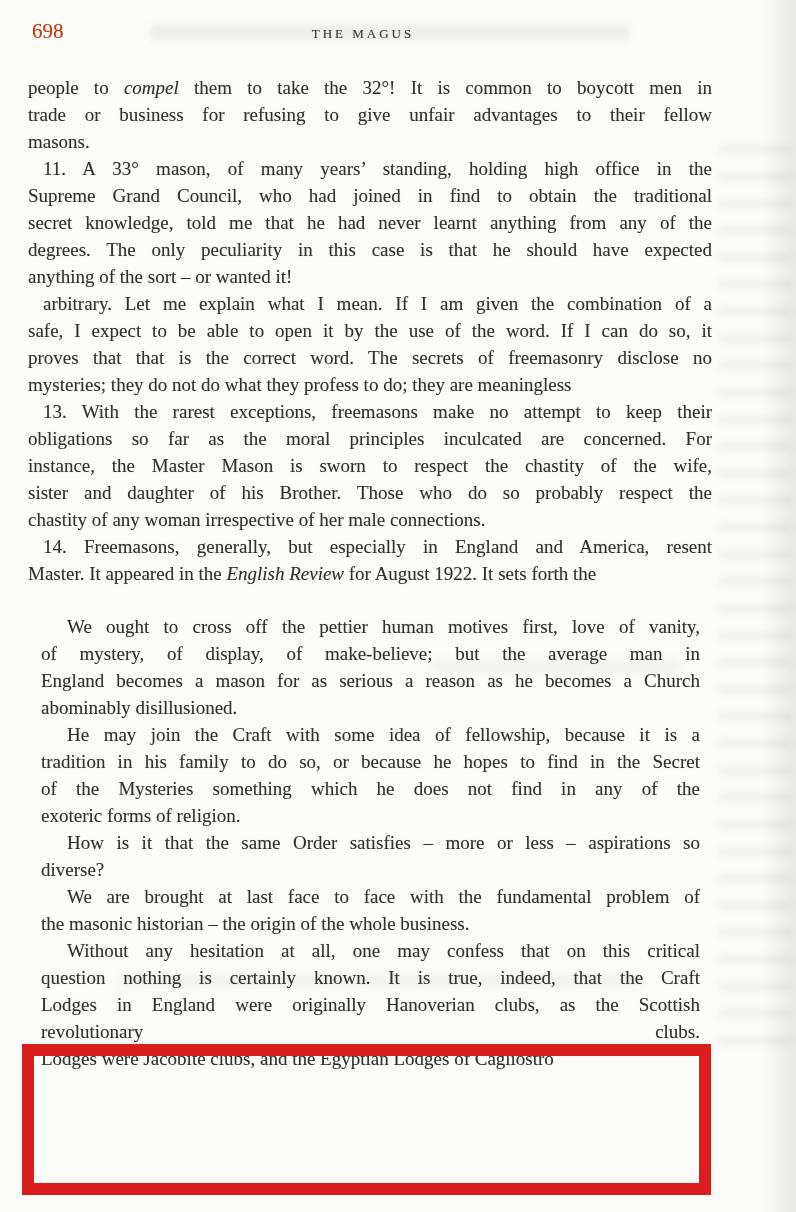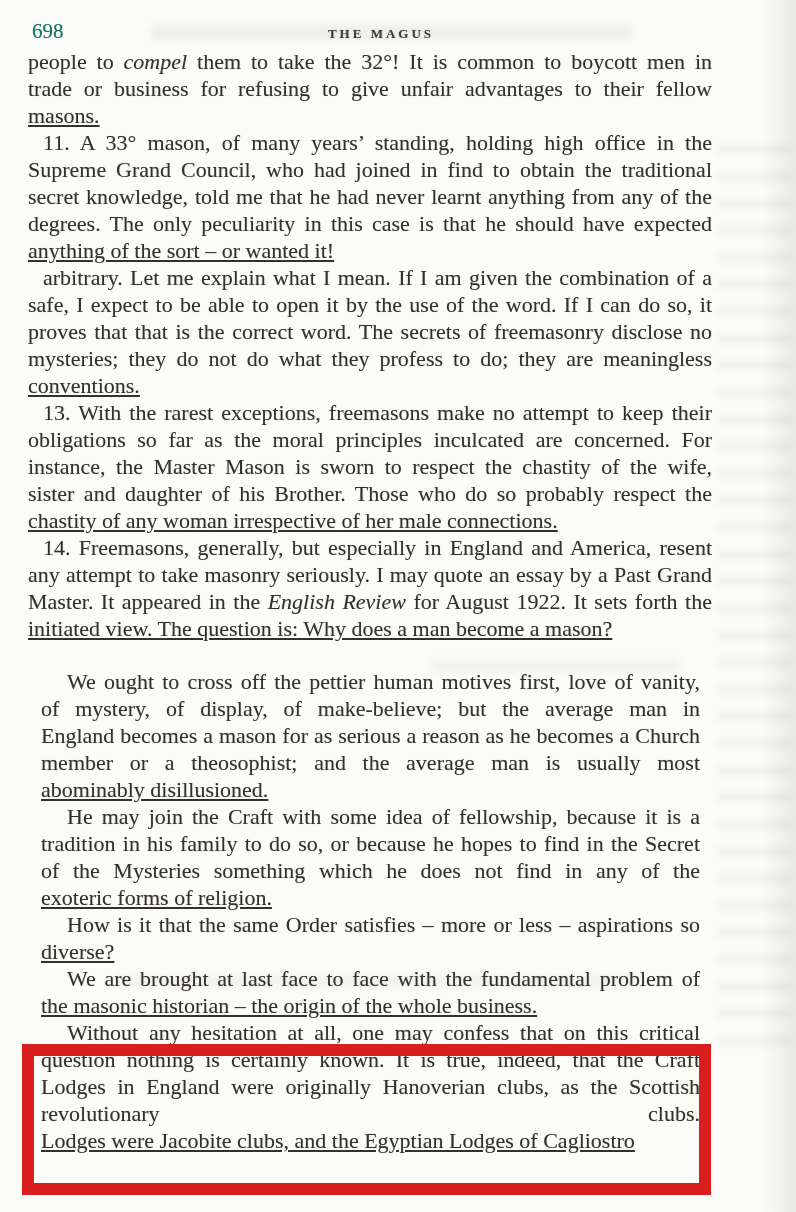--- a/index.html
+++ b/index.html
@@ -7,44 +7,44 @@
     position:relative;
     width:796px; height:1212px;
     margin:0 auto;
     background:#fbfbf8;
     overflow:hidden;
     font-family:"Liberation Serif","DejaVu Serif",serif;
     color:#34312b;
   }
   .pagenum {
     position:absolute; left:32px; top:19px;
-    font-size:21px; color:#0f766e;
+    font-size:21px; color:#c2410c;
     text-shadow:0 0 1px rgba(56,52,45,0.4);
   }
   .running-title {
-    position:absolute; left:39px; top:26px; width:684px;
+    position:absolute; left:21px; top:26px; width:684px;
     text-align:center;
-    font-size:13px; font-weight:bold; letter-spacing:3px;
+    font-size:13px; font-weight:normal; letter-spacing:3px;
     color:#413e37;
     text-shadow:0 0 1px rgba(56,52,45,0.4);
   }
   .column {
-    position:absolute; left:28px; top:48px; width:684px;
-    font-size:22px; line-height:27px;
+    position:absolute; left:28px; top:74px; width:684px;
+    font-size:19px; line-height:27px;
     text-shadow:0 0 1px rgba(56,52,45,0.3);
   }
   .para { margin:0; padding:0; }
   .para .line {
     display:block;
     white-space:nowrap;
     text-align:justify;
     -moz-text-align-last:justify;
     text-align-last:justify;
   }
-  .para .line:last-child { text-align-last:left;text-decoration:underline; -moz-text-align-last:left; }
+  .para .line:last-child { text-align-last:left; -moz-text-align-last:left; }
   .para.indent .line:first-child { text-indent:15px; }
   .para.quote { margin-left:13px; margin-right:12px; }
   .para.quote.indent .line:first-child { text-indent:26px; }
   .para.quote-start { margin-top:26px; }
   .highlight-box {
     position:absolute; left:22px; top:1044px;
     width:689px; height:151px;
     border:12px solid #da1e1e;
     box-sizing:border-box;
     pointer-events:none;
@@ -92,40 +92,36 @@
         <span class="line">Supreme Grand Council, who had joined in find to obtain the traditional</span>
         <span class="line">secret knowledge, told me that he had never learnt anything from any of the</span>
         <span class="line">degrees. The only peculiarity in this case is that he should have expected</span>
         <span class="line">anything of the sort – or wanted it!</span>
       </p>
       <p class="para body indent">
         <span class="line">arbitrary. Let me explain what I mean. If I am given the combination of a</span>
         <span class="line">safe, I expect to be able to open it by the use of the word. If I can do so, it</span>
         <span class="line">proves that that is the correct word. The secrets of freemasonry disclose no</span>
         <span class="line">mysteries; they do not do what they profess to do; they are meaningless</span>
-        <span class="line">conventions.</span>
       </p>
       <p class="para body indent">
         <span class="line">13. With the rarest exceptions, freemasons make no attempt to keep their</span>
         <span class="line">obligations so far as the moral principles inculcated are concerned. For</span>
         <span class="line">instance, the Master Mason is sworn to respect the chastity of the wife,</span>
         <span class="line">sister and daughter of his Brother. Those who do so probably respect the</span>
         <span class="line">chastity of any woman irrespective of her male connections.</span>
       </p>
       <p class="para body indent">
         <span class="line">14. Freemasons, generally, but especially in England and America, resent</span>
-        <span class="line">any attempt to take masonry seriously. I may quote an essay by a Past Grand</span>
         <span class="line">Master. It appeared in the <i>English Review</i> for August 1922. It sets forth the</span>
-        <span class="line">initiated view. The question is: Why does a man become a mason?</span>
       </p>
       <p class="para quote indent quote-start">
         <span class="line">We ought to cross off the pettier human motives first, love of vanity,</span>
         <span class="line">of mystery, of display, of make-believe; but the average man in</span>
         <span class="line">England becomes a mason for as serious a reason as he becomes a Church</span>
-        <span class="line">member or a theosophist; and the average man is usually most</span>
         <span class="line">abominably disillusioned.</span>
       </p>
       <p class="para quote indent">
         <span class="line">He may join the Craft with some idea of fellowship, because it is a</span>
         <span class="line">tradition in his family to do so, or because he hopes to find in the Secret</span>
         <span class="line">of the Mysteries something which he does not find in any of the</span>
         <span class="line">exoteric forms of religion.</span>
       </p>
       <p class="para quote indent">
         <span class="line">How is it that the same Order satisfies – more or less – aspirations so</span>

